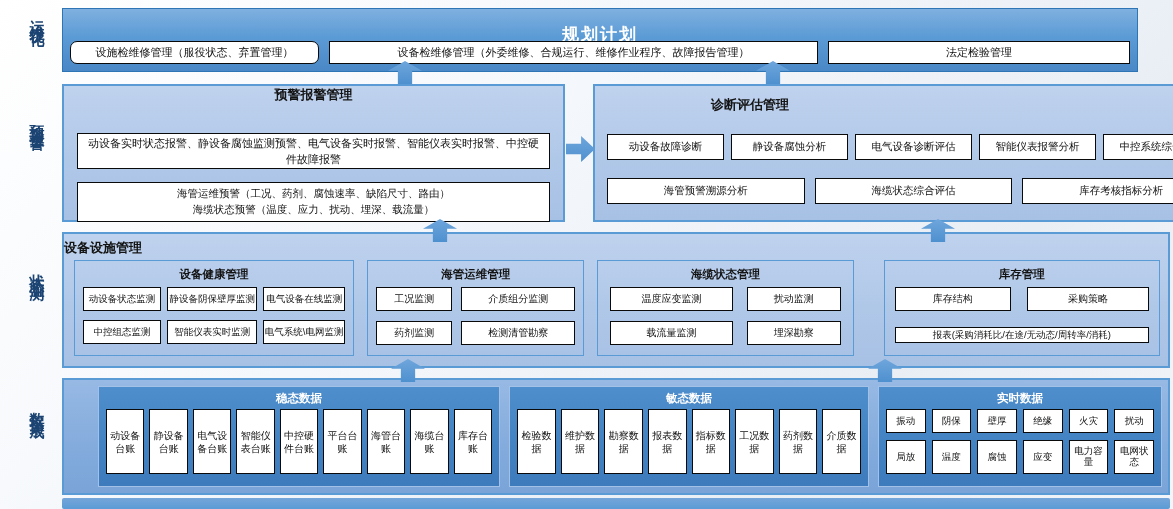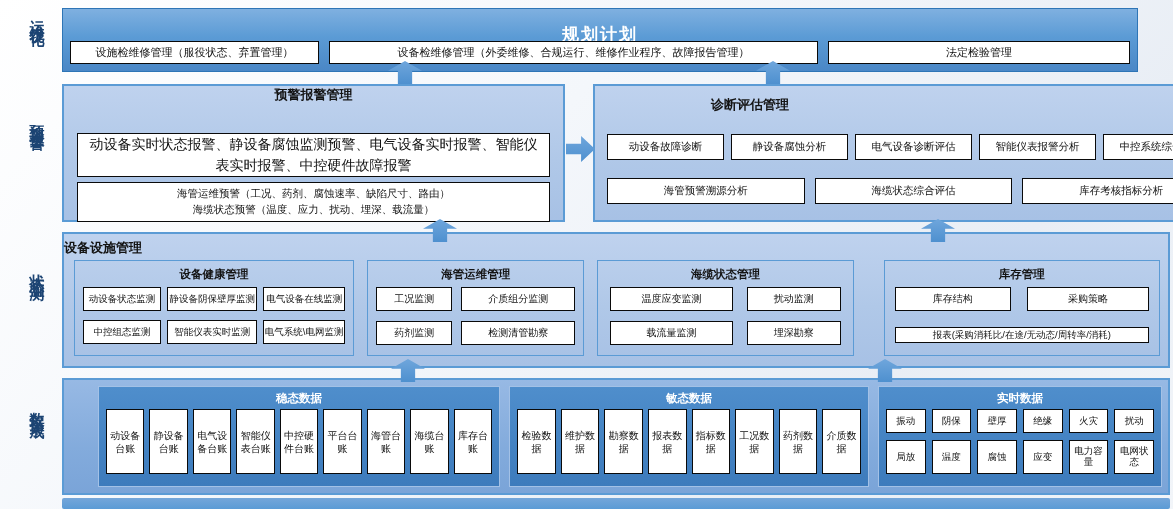--- a/index.html
+++ b/index.html
@@ -32,38 +32,38 @@
     background:linear-gradient(180deg,#7fb0e0 0%,#5b9bd5 45%,#4a87c6 100%);
     border:1px solid #2e75b6;
   }
   .planning-title { text-align:center; color:#ffffff; font-weight:bold; font-size:17px; padding-top:14px; letter-spacing:2px; }
   .planning-row { position:absolute; left:7px; right:7px; bottom:7px; display:flex; gap:10px; }
   .wbox {
     background:#ffffff; border:1px solid #0a0a0a; color:#111;
     display:flex; align-items:center; justify-content:center; text-align:center;
   }
   .p-item { height:23px; font-size:11px; }
-  .p-w1 { flex:0 0 23.5%; } .p-w2 { flex:1 1 auto; } .p-w3 { flex:0 0 28.5%; }
+  .p-w1 { flex:0 0 23.5%;border-radius:7px; } .p-w2 { flex:1 1 auto; } .p-w3 { flex:0 0 28.5%; }
 
   
   .up-arrow {
     position:absolute; width:34px; height:23px; z-index:6;
     background:linear-gradient(180deg,#6fa6dc,#4e90cf);
     clip-path:polygon(50% 0, 100% 42%, 71% 42%, 71% 100%, 29% 100%, 29% 42%, 0 42%);
   }
   .right-arrow {
     position:absolute; width:29px; height:26px; z-index:6;
     background:linear-gradient(180deg,#6fa6dc,#4e90cf);
     clip-path:polygon(0 30%, 52% 30%, 52% 0, 100% 50%, 52% 100%, 52% 70%, 0 70%);
   }
 
   
   .alarm { left:62px; top:84px; width:503px; height:138px; }
   .group-title-lg { text-align:center; font-weight:bold; font-size:13px; color:#141414; padding-top:0; }
-  .alarm-box1 { position:absolute; left:13px; right:13px; top:47px; height:44px; font-size:14px; line-height:1.5; padding:0 8px; }
+  .alarm-box1 { position:absolute; left:13px; right:13px; top:47px; height:36px; font-size:11px; line-height:1.5; padding:0 8px; }
   .alarm-box2 { position:absolute; left:13px; right:13px; top:96px; height:40px; font-size:10.5px; line-height:1.5; white-space:pre-line; padding:0 8px; }
 
   .diagnosis { left:593px; top:84px; width:641px; height:138px; }
   .diag-title { position:absolute; left:35px; top:10px; width:240px; text-align:center; font-weight:bold; font-size:13px; color:#141414; }
   .diag-row1 { position:absolute; left:12px; right:12px; top:48px; height:26px; display:flex; gap:7px; }
   .diag-row2 { position:absolute; left:12px; right:12px; top:92px; height:26px; display:flex; gap:10px; }
   .diag-item { flex:1 1 0; font-size:10.5px; }
 
   
   .facility { left:62px; top:232px; width:1108px; height:136px; }

